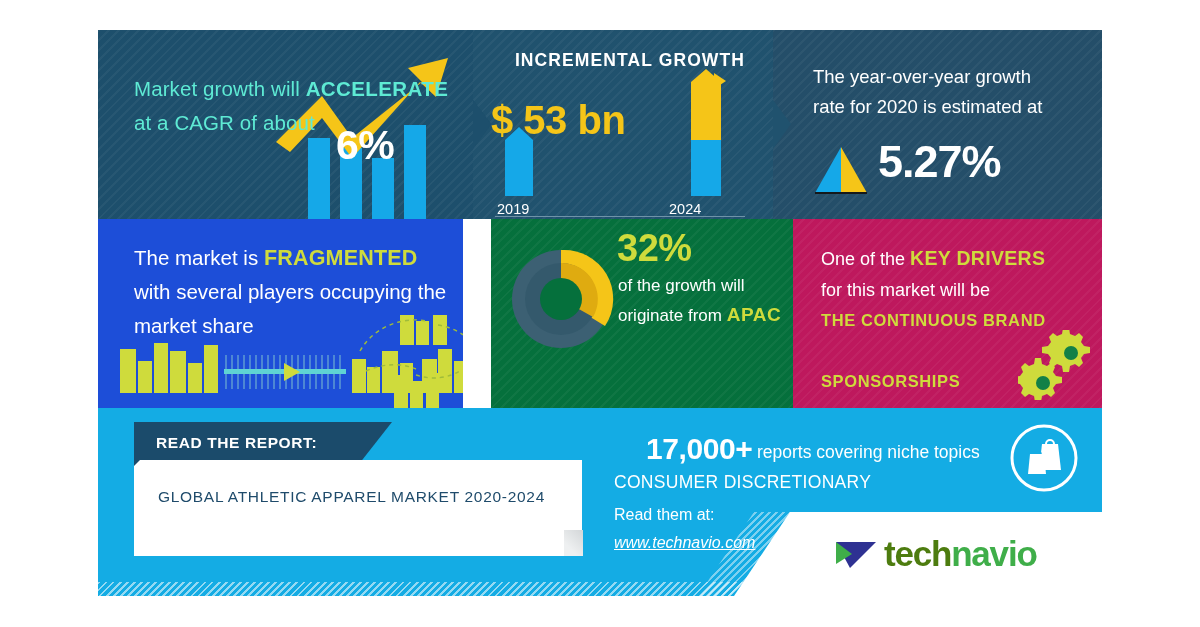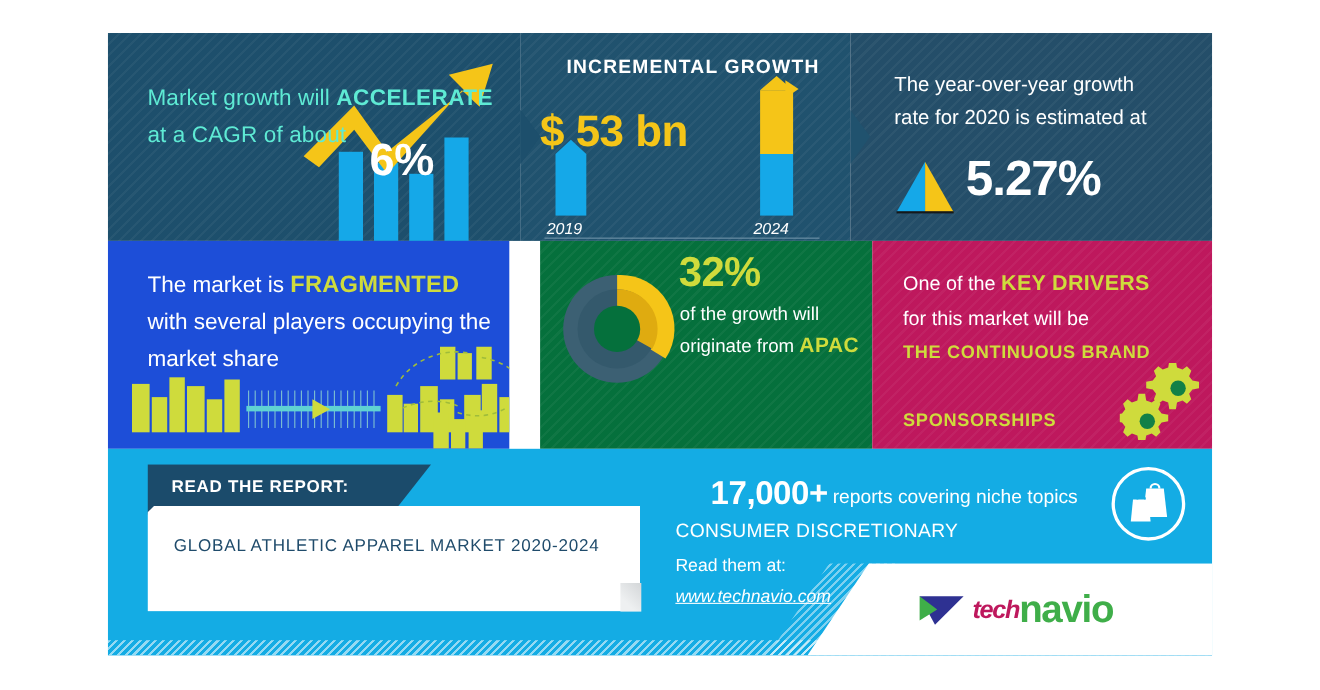--- a/index.html
+++ b/index.html
@@ -37,22 +37,22 @@
   .val-inc { position:absolute; left:18px; top:68px; color:#f5c518; font-size:40px; font-weight:700; letter-spacing:-.5px; }
 
   .axis { position:absolute; left:22px; top:186px; width:250px; height:1px; background:#6f93a8; }
   .bar2019 { position:absolute; left:32px; bottom:23px; width:28px; height:56px; background:#15a8e8; }
   .bar2019:before { content:""; position:absolute; left:0; top:-13px; width:0; height:0;
     border-left:14px solid transparent; border-right:14px solid transparent; border-bottom:13px solid #15a8e8; }
   .bar2024b { position:absolute; left:218px; bottom:23px; width:30px; height:56px; background:#15a8e8; }
   .bar2024y { position:absolute; left:218px; bottom:79px; width:30px; height:58px; background:#f5c518; }
   .bar2024y:before { content:""; position:absolute; left:0; top:-13px; width:0; height:0;
     border-left:15px solid transparent; border-right:15px solid transparent; border-bottom:13px solid #f5c518; }
-  .yr { position:absolute; bottom:2px; color:#ffffff; font-size:14.5px;font-style:italic; }
-  .yr.y1 { left:24px; } .yr.y2 { left:212px;text-align:right; }
+  .yr { position:absolute; bottom:2px; color:#ffffff; font-size:14.5px; }
+  .yr.y1 { left:24px; } .yr.y2 { left:196px;text-align:right; }
 
   .txt-yoy { position:absolute; left:40px; top:32px; width:270px; color:#ffffff;
     font-size:18.5px; line-height:30px; }
   .tri-yoy { position:absolute; left:40px; top:117px; width:56px; height:48px; }
   .val-yoy { position:absolute; left:105px; top:106px; color:#ffffff; font-size:45px; font-weight:700; letter-spacing:-1px; }
 
   
   .art-cagr { position:absolute; left:172px; top:0px; width:210px; height:189px; }
 
   
@@ -95,21 +95,21 @@
   .read { position:absolute; left:516px; top:98px; color:#ffffff; font-size:16px; }
   .url { position:absolute; left:516px; top:126px; color:#ffffff; font-size:16px;
     font-style:italic; text-decoration:underline; }
 
   .bagcircle { position:absolute; left:910px; top:14px; width:72px; height:72px; }
 
   .logowrap { position:absolute; left:636px; top:104px; width:368px; height:84px; background:#ffffff;
     clip-path:polygon(56px 0, 368px 0, 368px 84px, 0 84px); }
   .logo { position:absolute; left:100px; top:22px; display:flex; align-items:center; }
   .logo .mark { width:44px; height:32px; margin-right:6px; }
-  .logo .w1 { color:#be185d; font-size:23px; font-weight:700; letter-spacing:-1.2px;font-style:italic; }
+  .logo .w1 { color:#4d7c0f; font-size:35px; font-weight:700; letter-spacing:-1.2px; }
   .logo .w2 { color:#3fae49; font-size:35px; font-weight:700; letter-spacing:-1.2px; }
 
   .hatch { position:absolute; left:0; bottom:0; width:1004px; height:14px;
     background:#14ace4;
     background-image:repeating-linear-gradient(135deg, rgba(255,255,255,.55) 0 2px, rgba(255,255,255,0) 2px 5px); }
   .hatch-tri { position:absolute; left:600px; bottom:0; width:120px; height:84px; z-index:3;
     background-image:repeating-linear-gradient(135deg, rgba(255,255,255,.45) 0 2px, rgba(255,255,255,0) 2px 5px);
     clip-path:polygon(56px 0, 120px 0, 120px 84px, 0 84px); }
 </style>
 </head>

